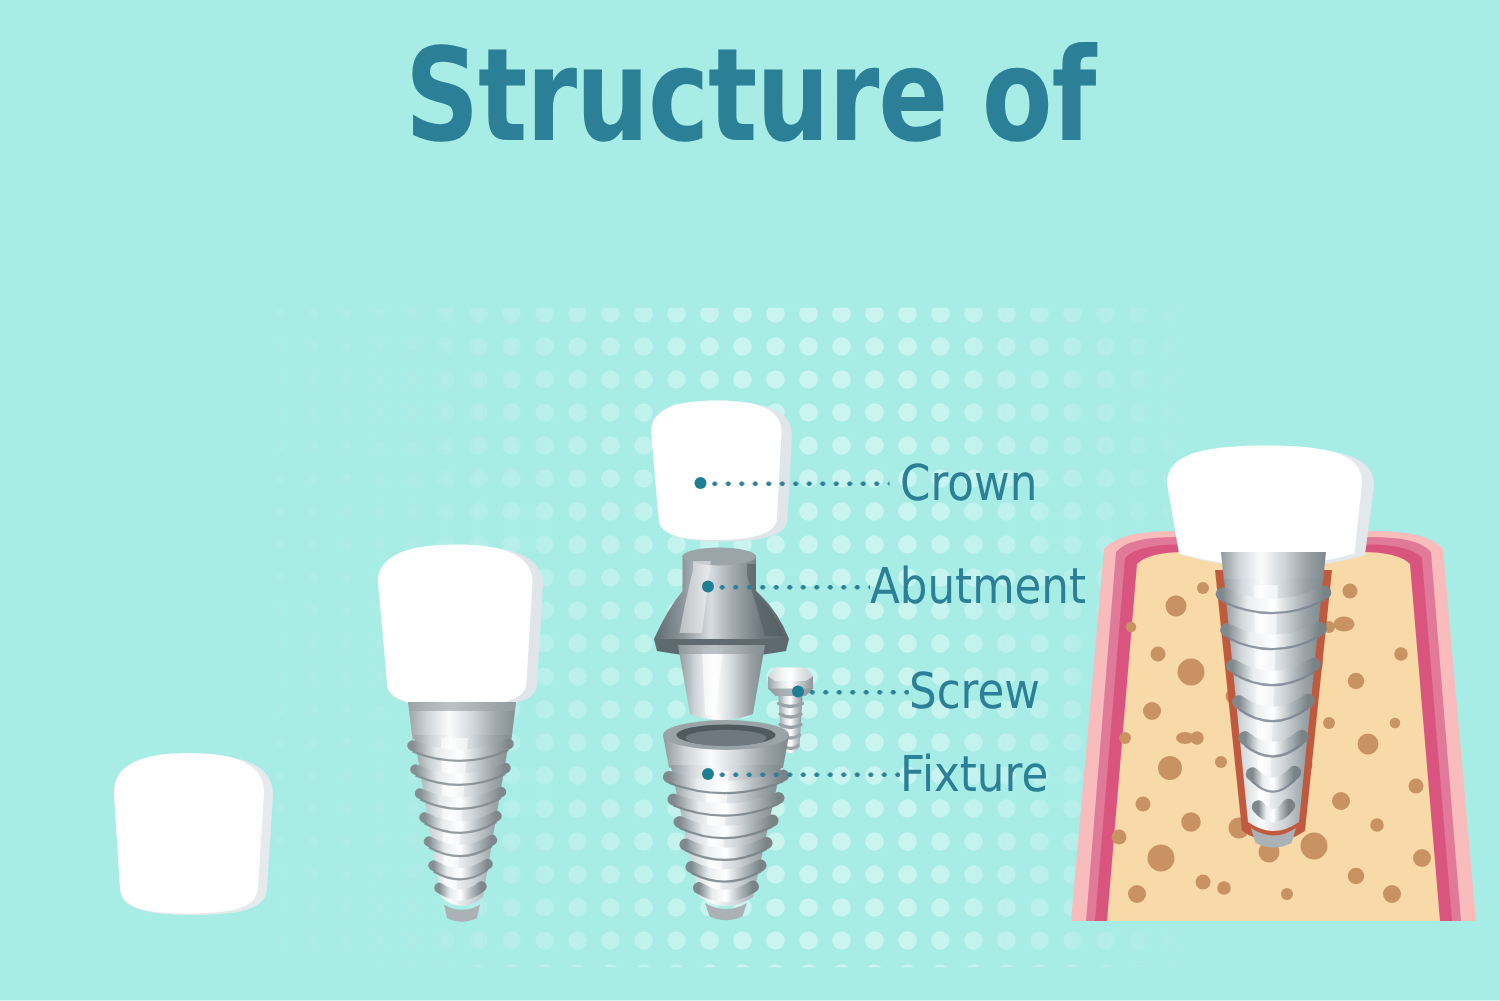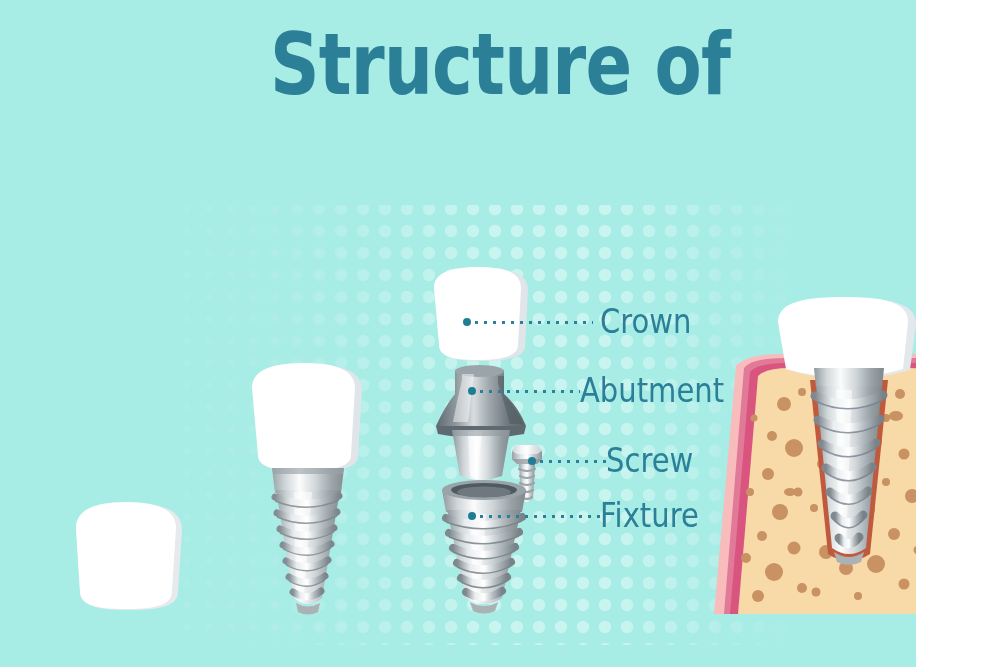--- a/index.html
+++ b/index.html
@@ -2,21 +2,21 @@
 <html><head>
 <meta charset="utf-8">
 <style>
   html, body {
     margin: 0;
     padding: 0;
     background: #ffffff;
   }
   #infographic {
     position: relative;
-    width: 916px;
+    width: 1000px;
     height: 667px;
     overflow: hidden;
     background: #a8ece6;
     font-family: "Liberation Sans", sans-serif;
     user-select: none;
   }
   .layer { position: absolute; top: 0; left: 0; width: 1000px; height: 667px; }
 
   
   #title-block {

